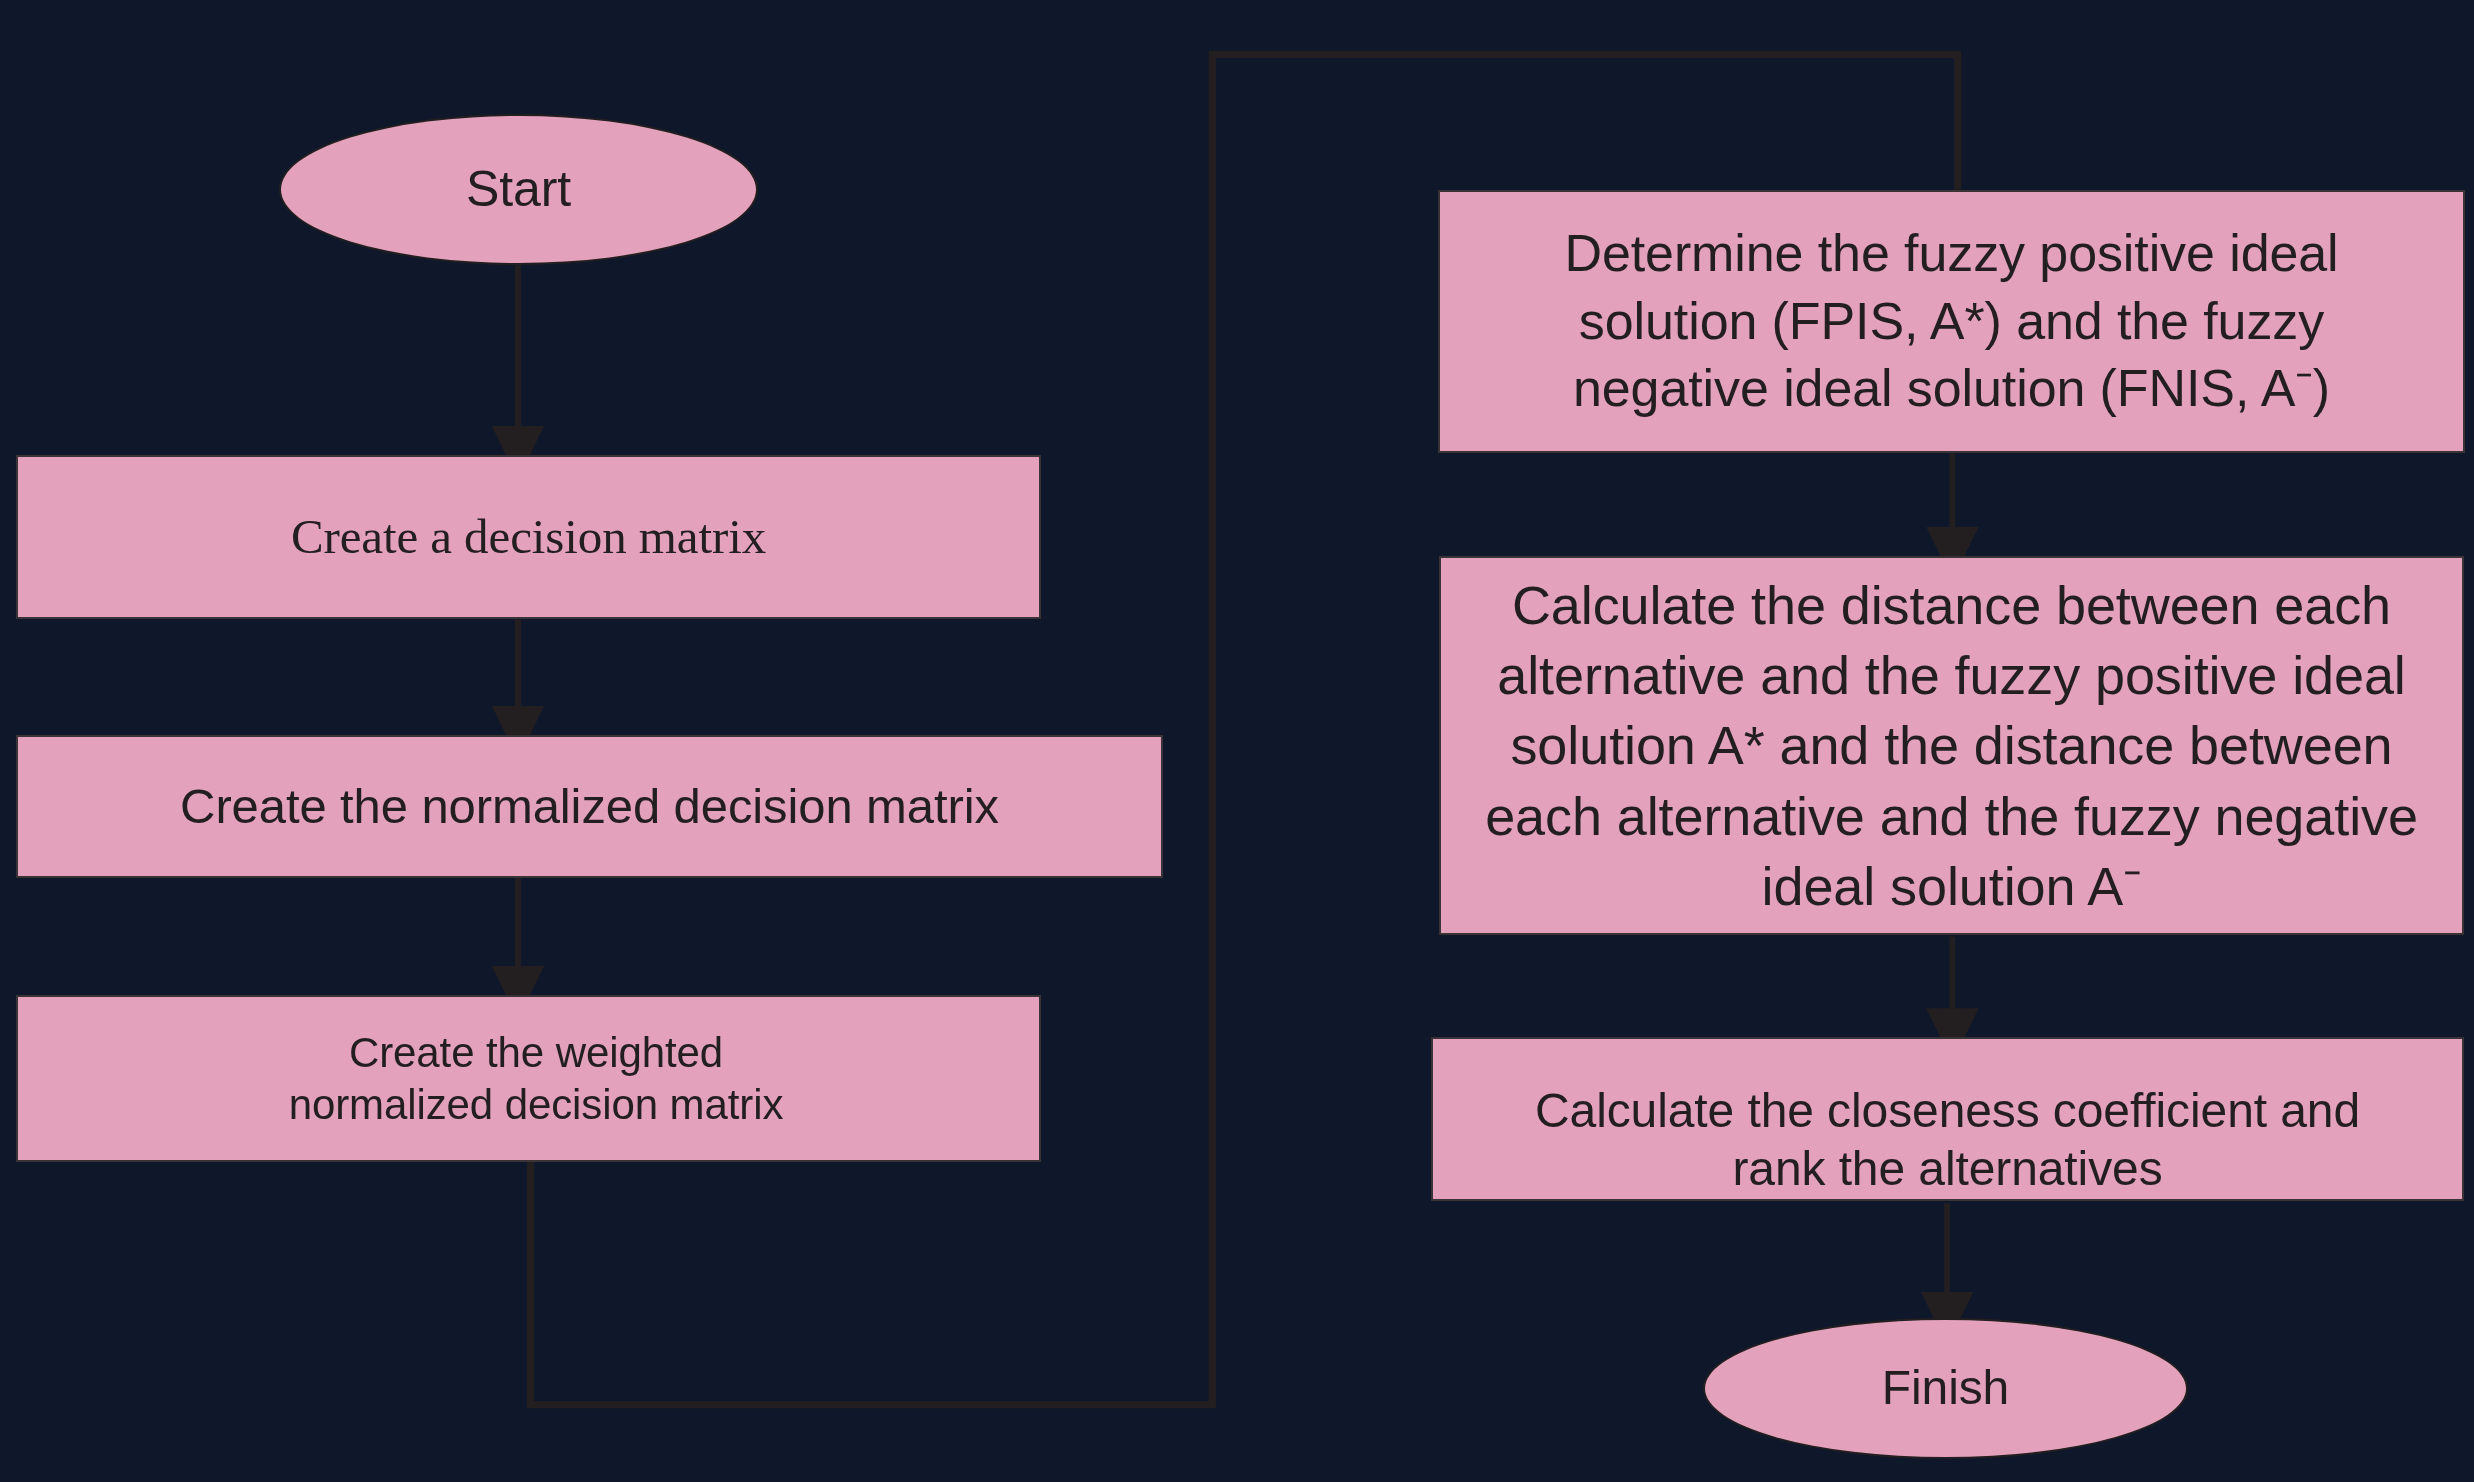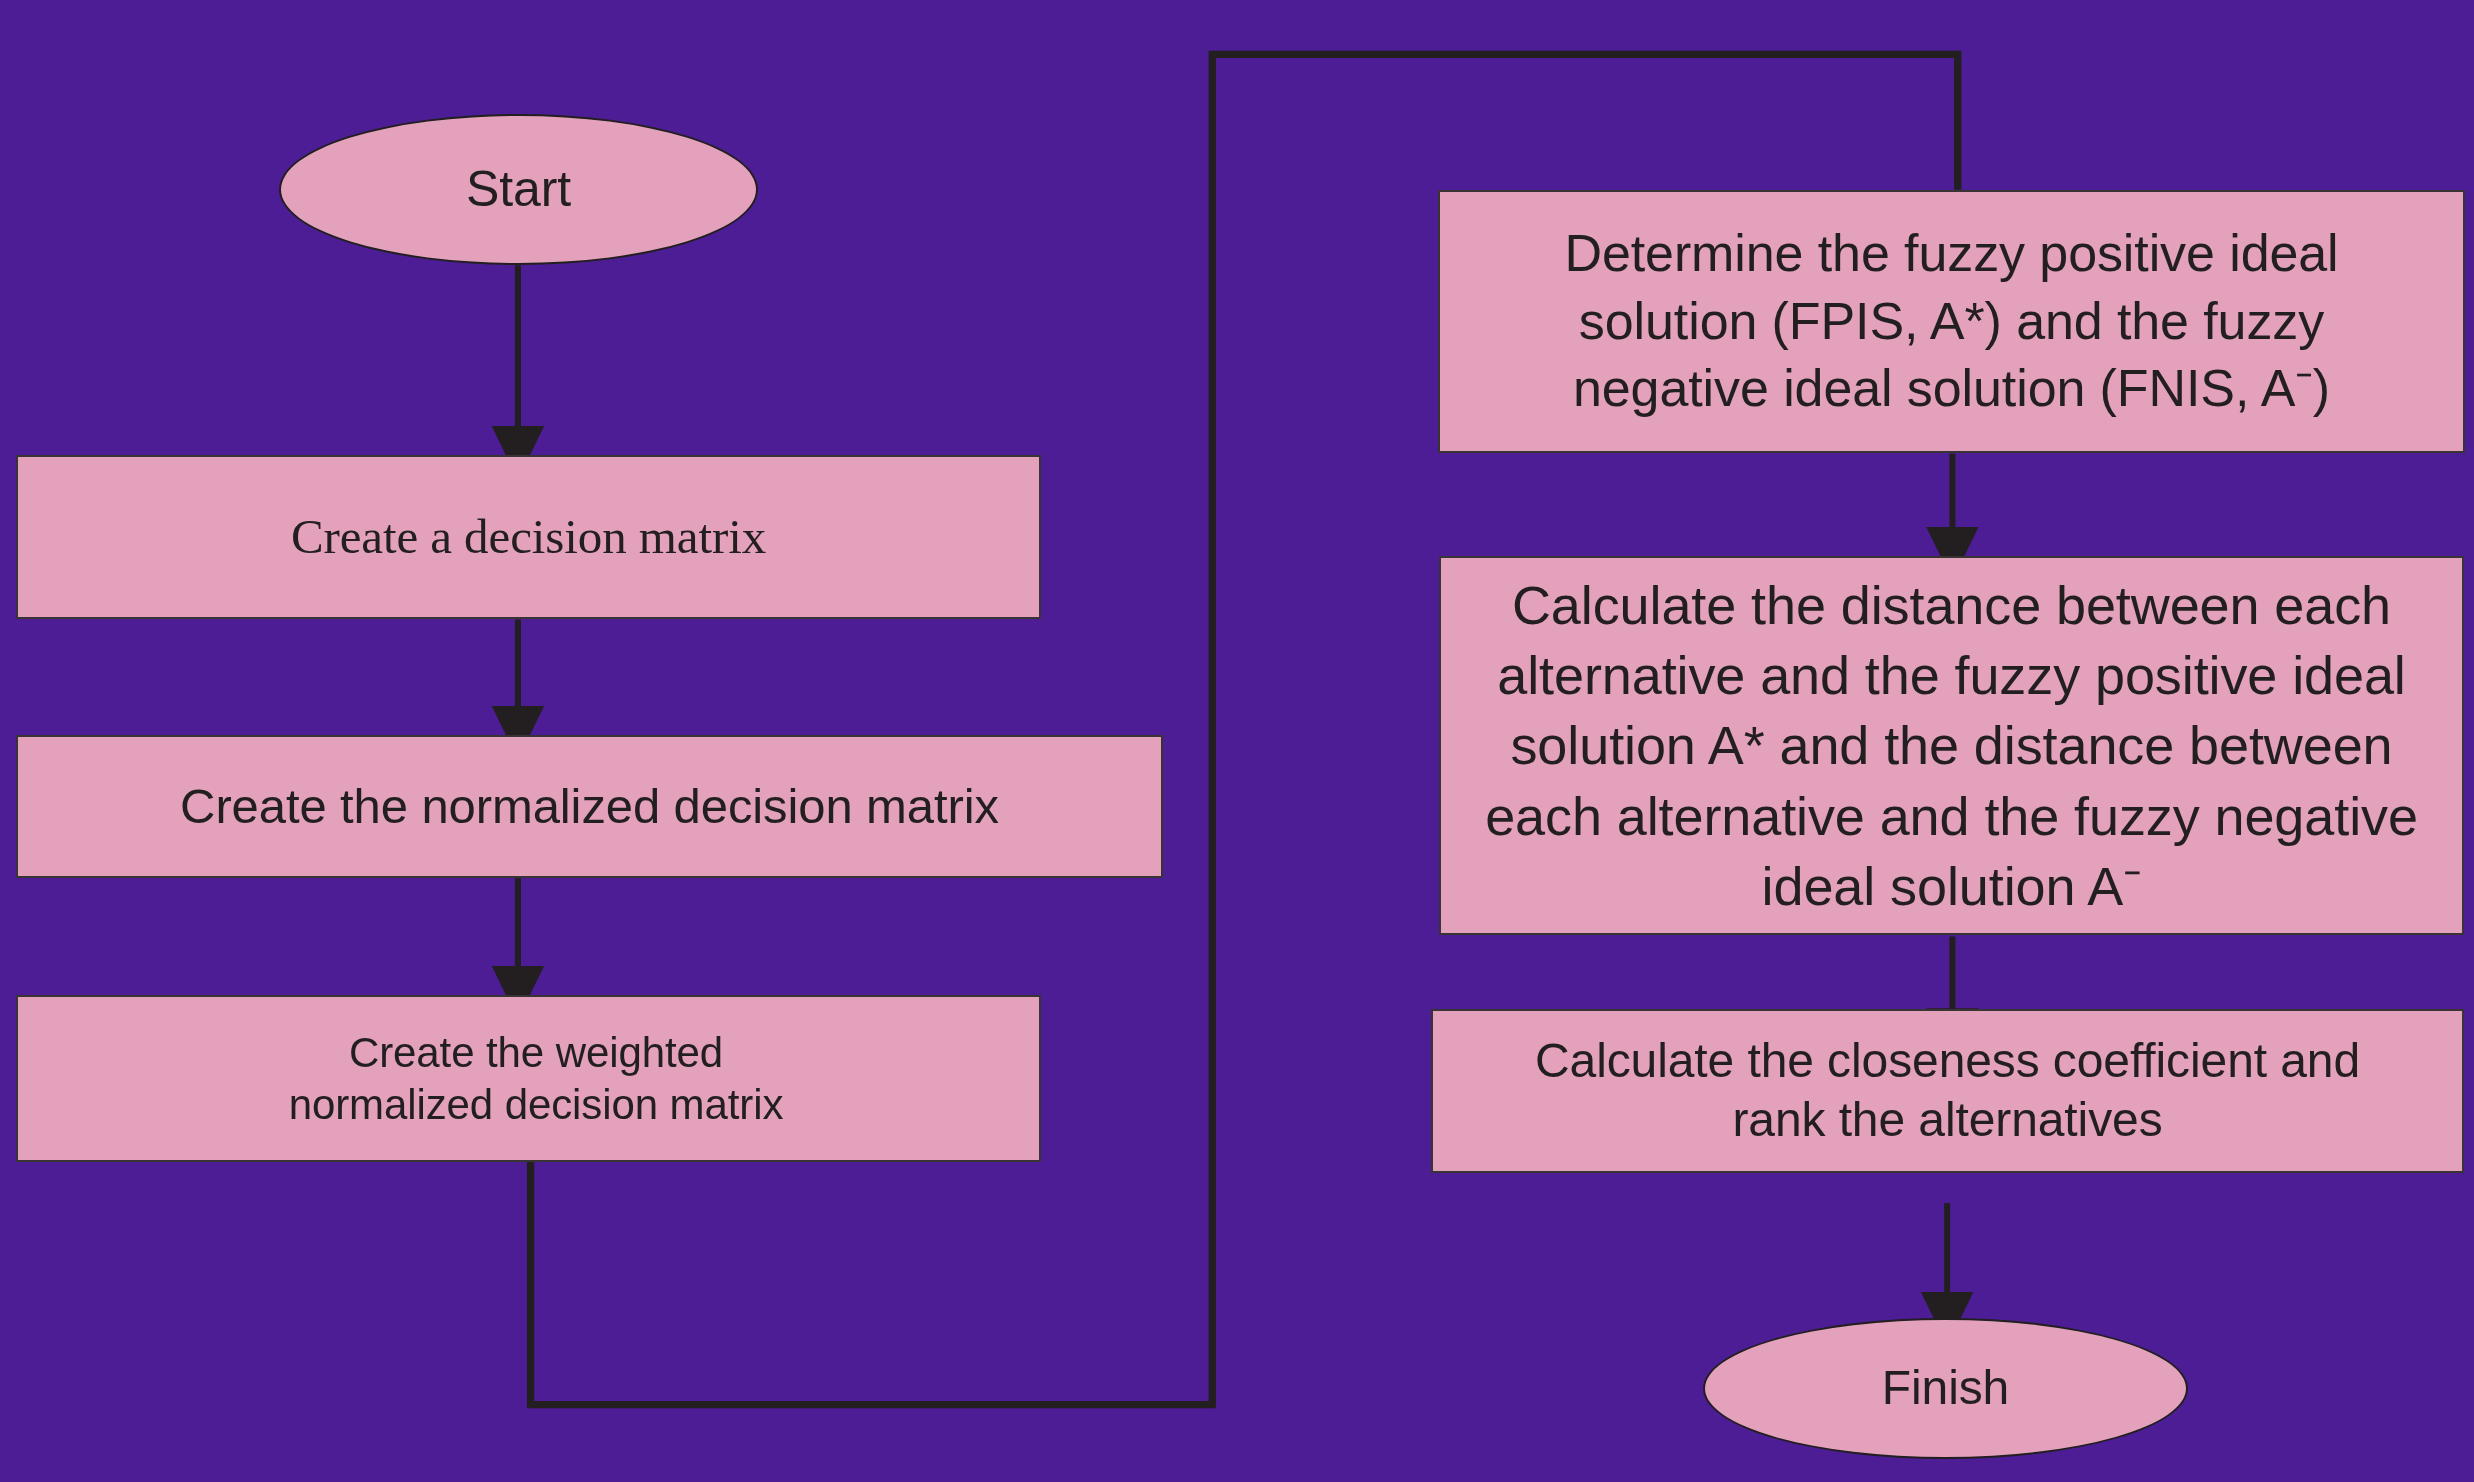--- a/index.html
+++ b/index.html
@@ -4,21 +4,21 @@
 <style>
   html, body {
     margin: 0;
     padding: 0;
     background: #ffffff;
   }
   #canvas {
     position: relative;
     width: 2475px;
     height: 1483px;
-    background: #4c1d95;
+    background: #0f172a;
     overflow: hidden;
     font-family: "Liberation Sans", sans-serif;
   }
   .node {
     position: absolute;
     box-sizing: border-box;
     display: flex;
     align-items: center;
     justify-content: center;
     text-align: center;
@@ -62,21 +62,21 @@
 
   #node-weighted-matrix { left: 16px; top: 995px; width: 1025px; height: 167px; }
   #node-weighted-matrix .node-label { font-size: 42px; padding-left: 32px; }
 
   #node-fpis-fnis { left: 1438px; top: 190px; width: 1027px; height: 263px; }
   #node-fpis-fnis .node-label { font-size: 52px; line-height: 1.30; }
 
   #node-distances { left: 1439px; top: 556px; width: 1025px; height: 379px; }
   #node-distances .node-label { font-size: 54px; line-height: 1.30; }
 
-  #node-closeness { left: 1431px; top: 1009px; width: 1033px; height: 164px; }
+  #node-closeness { left: 1431px; top: 1037px; width: 1033px; height: 164px; align-items: flex-end; }
   #node-closeness .node-label { font-size: 48px; line-height: 1.22; }
 
   #node-finish { left: 1703px; top: 1318px; width: 485px; height: 141px; }
   #node-finish .node-label { font-size: 48px; }
 </style>
 </head>
 <body>
 
 <div id="canvas">
 

